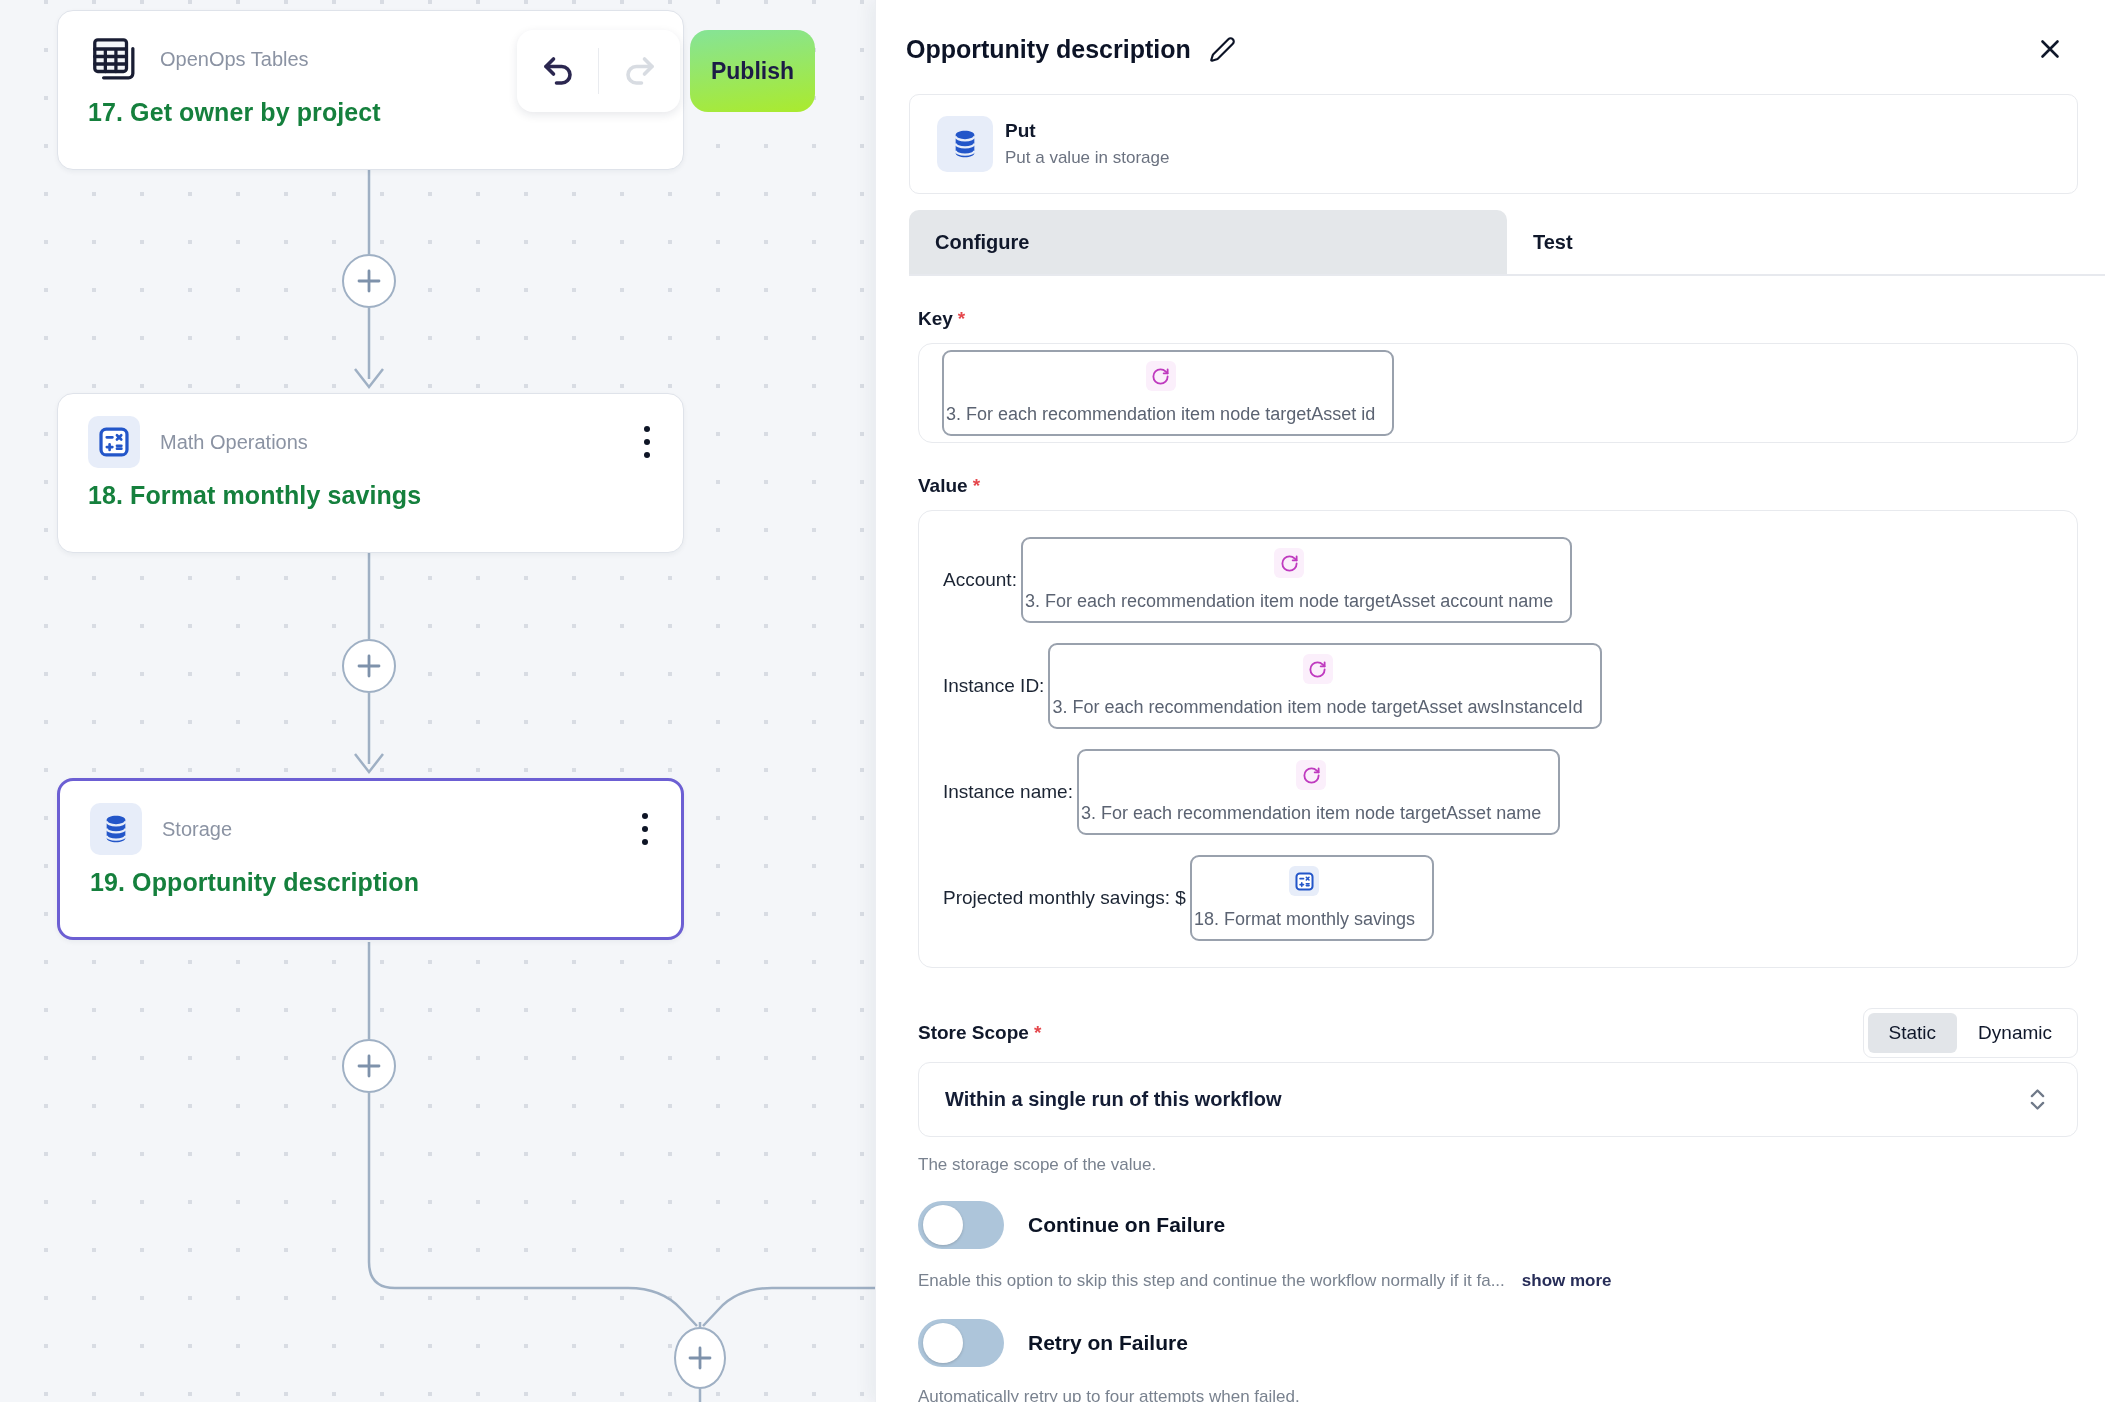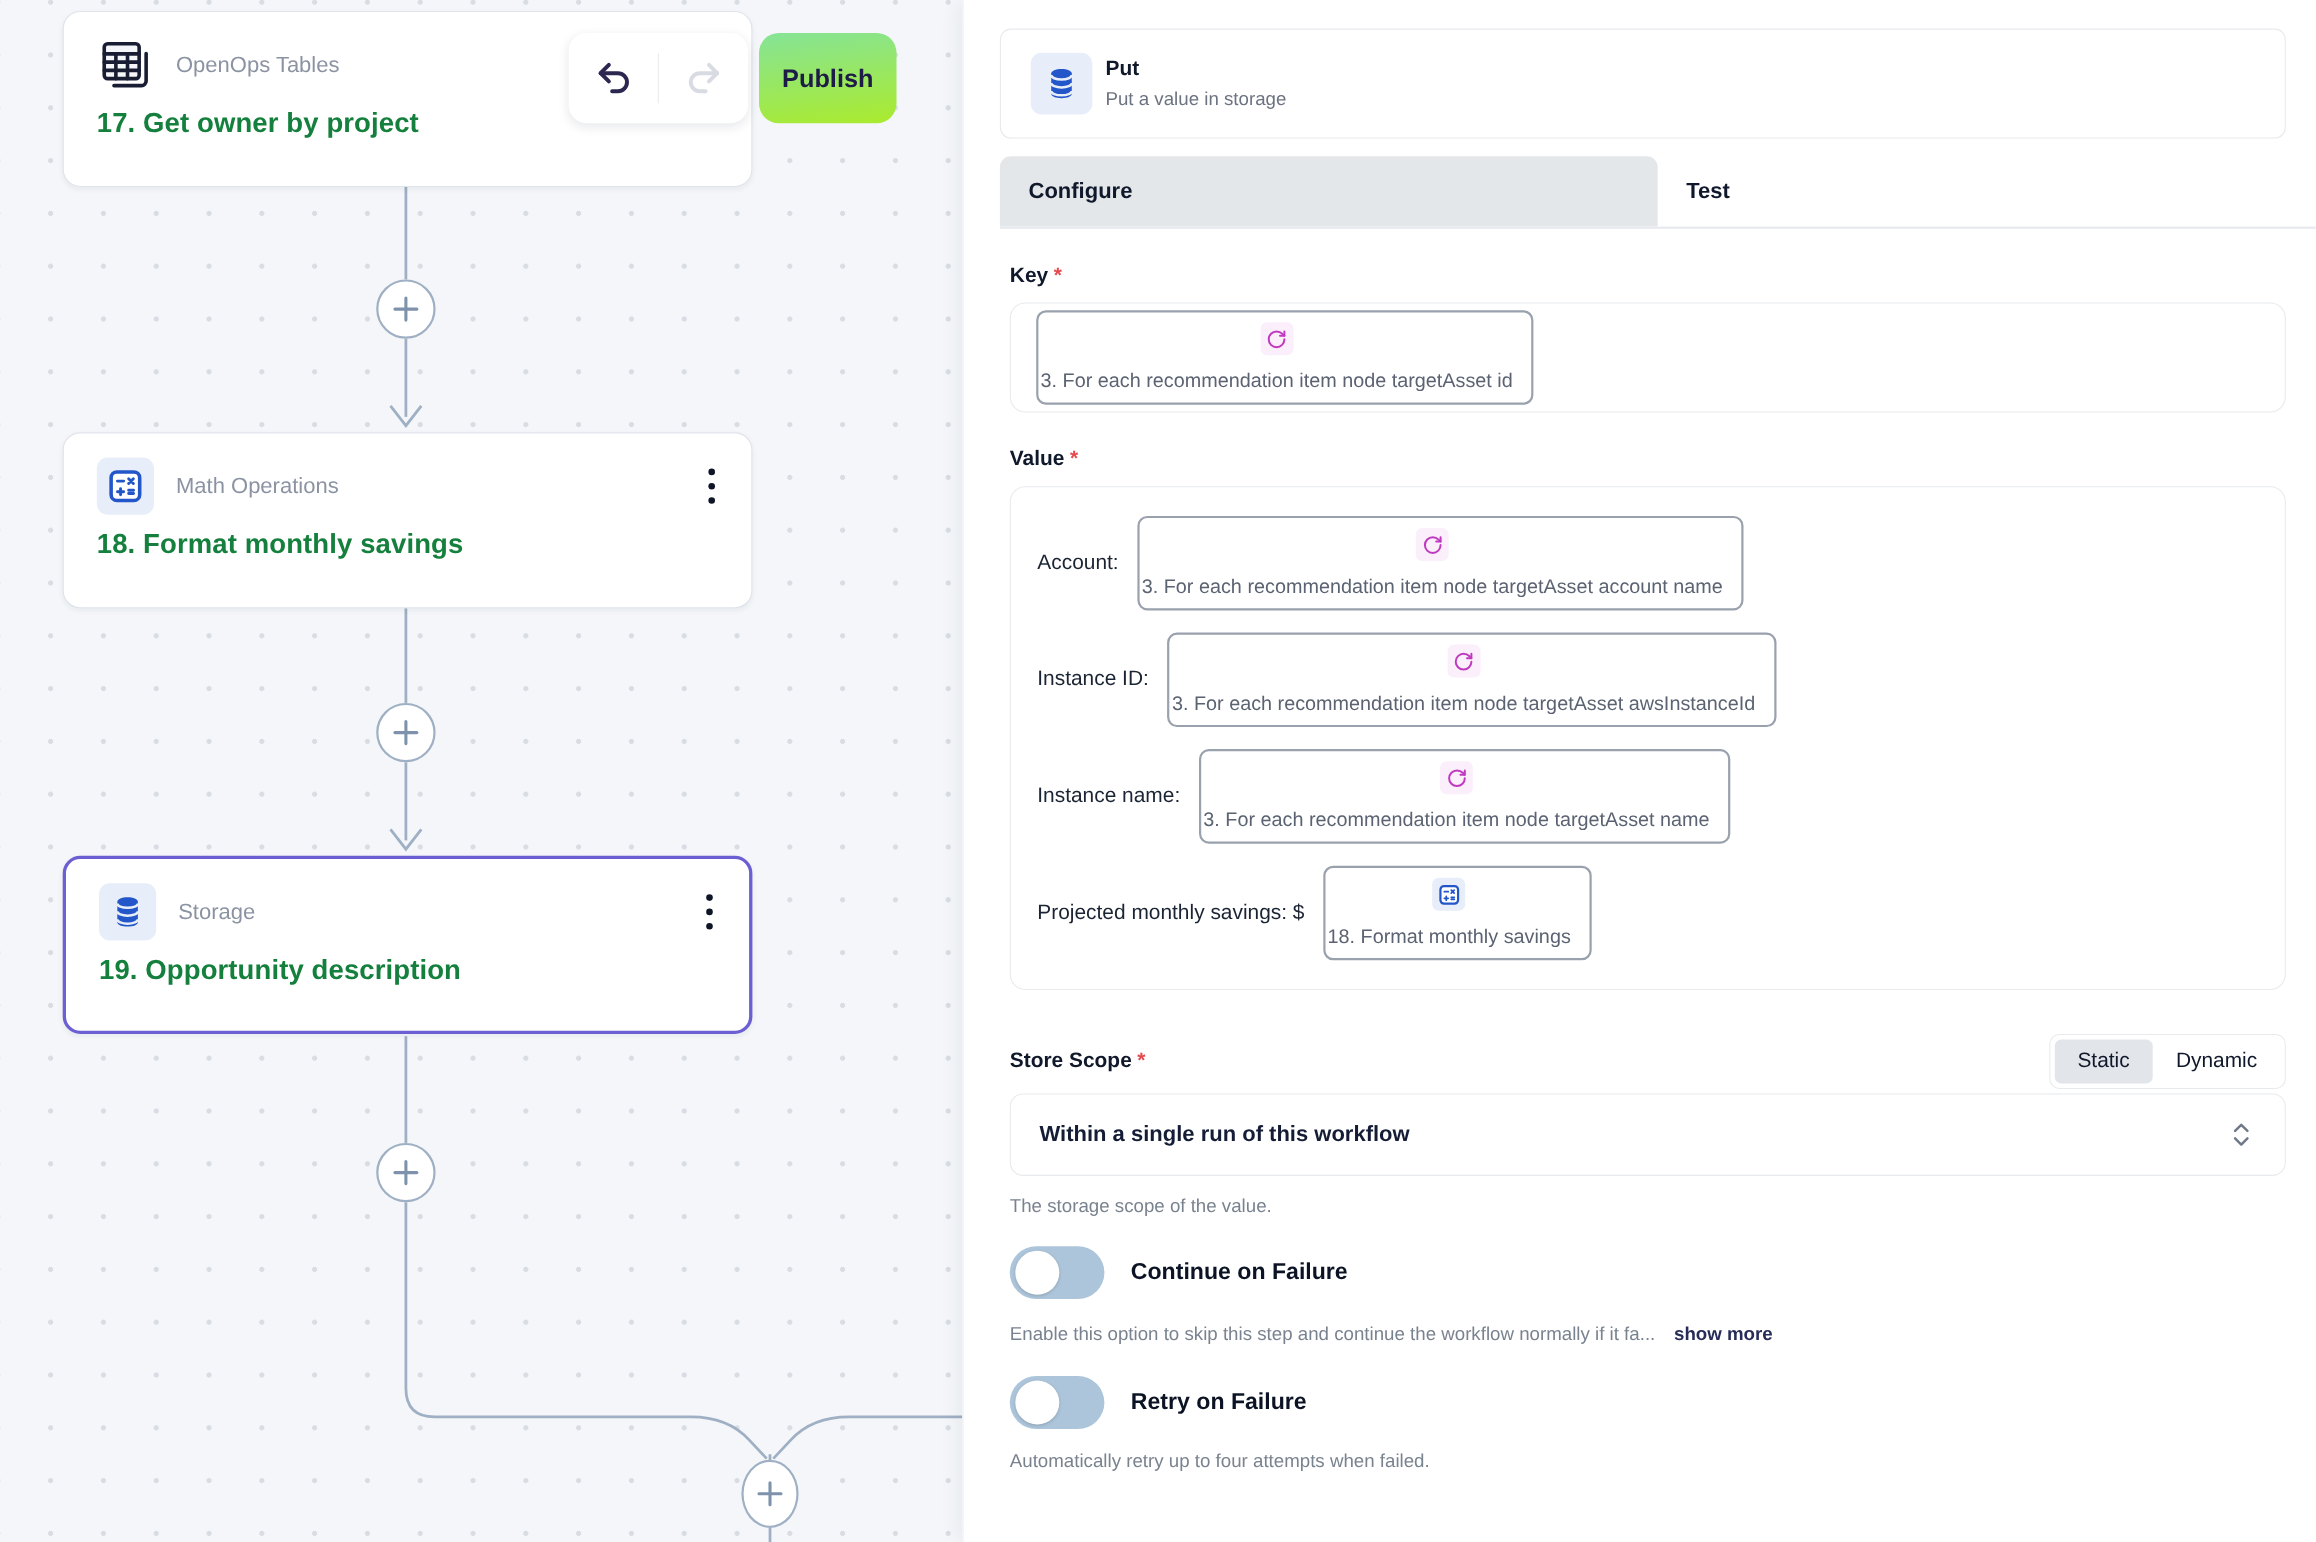--- a/index.html
+++ b/index.html
@@ -60,21 +60,21 @@
     color:#10182b; cursor:pointer; }
   .tab.active { background:#e4e7ea; border-radius:10px 10px 0 0; }
 
   .content { padding:0 27px 0 42px; }
   .field-label { margin-top:32px; font-size:19px; font-weight:600; color:#10182b; }
   .req { color:#e5484d; margin-left:5px; }
 
   .input-box { margin-top:13px; border:1px solid #e8eaee; border-radius:14px; background:#fff; }
   .key-box { height:100px; display:flex; align-items:center; padding:0 23px; }
   .value-box { padding:26px 24px; }
-  .value-row { display:flex; align-items:center; gap:17px; margin-bottom:20px;
+  .value-row { display:flex; align-items:center; gap:4px; margin-bottom:20px;
     font-size:19px; color:#1b2433; white-space:nowrap; }
   .value-row:last-child { margin-bottom:0; }
 
   .chip { display:inline-flex; align-items:center; gap:13px; border:2px solid #99a1ad; border-radius:9px;
     background:#fff; padding:9px 17px 9px 2px; font-size:18px; color:#5b6372; cursor:pointer; white-space:nowrap;flex-direction:column; }
   .chip-icon { width:30px; height:30px; border-radius:6px; display:flex; align-items:center; justify-content:center; flex:0 0 auto; }
   .chip-icon.pink { background:#fbeffb; }
   .chip-icon.blue { background:#e7edf9; }
 
   .scope-row { margin-top:40px; display:flex; align-items:center; }
@@ -217,20 +217,33 @@
         <path d="m15 14 5-5-5-5"></path>
           <path d="M20 9H9.5A5.5 5.5 0 0 0 4 14.5A5.5 5.5 0 0 0 9.5 20H13"></path>
       </svg>
     </span>
   </div>
   <button class="publish-btn">Publish</button>
 </div>
 
 <div class="panel">
 
+  <div class="panel-header">
+    <span class="panel-title">Opportunity description</span>
+    <span class="edit-pencil">
+      <svg width="27" height="27" viewBox="0 0 24 24" fill="none" stroke="#0c1326" stroke-width="1.9" stroke-linecap="round" stroke-linejoin="round">
+        <path d="M21.174 6.812a1 1 0 0 0-3.986-3.987L3.842 16.174a2 2 0 0 0-.5.83l-1.321 4.352a.5.5 0 0 0 .623.622l4.353-1.32a2 2 0 0 0 .83-.497z"></path>
+      </svg>
+    </span>
+    <span class="close-x">
+      <svg width="30" height="30" viewBox="0 0 24 24" fill="none" stroke="#10182b" stroke-width="2.1" stroke-linecap="round">
+        <path d="M6 6 L18 18 M18 6 L6 18"></path>
+      </svg>
+    </span>
+  </div>
 
   <div class="action-card">
     <span class="action-icon">
       <svg width="32" height="32" viewBox="0 0 24 24">
         <path d="M5 5 C5 3.3 8.1 2 12 2 C15.9 2 19 3.3 19 5 V19 C19 20.7 15.9 22 12 22 C8.1 22 5 20.7 5 19 Z" fill="#2356c9"></path>
         <g fill="none" stroke="#e7edf9" stroke-width="1.7">
           <path d="M5 6.2 C5 7.9 8.1 9.2 12 9.2 C15.9 9.2 19 7.9 19 6.2"></path>
           <path d="M5 11.6 C5 13.3 8.1 14.6 12 14.6 C15.9 14.6 19 13.3 19 11.6"></path>
           <path d="M5 17 C5 18.7 8.1 20 12 20 C15.9 20 19 18.7 19 17"></path>
         </g>

